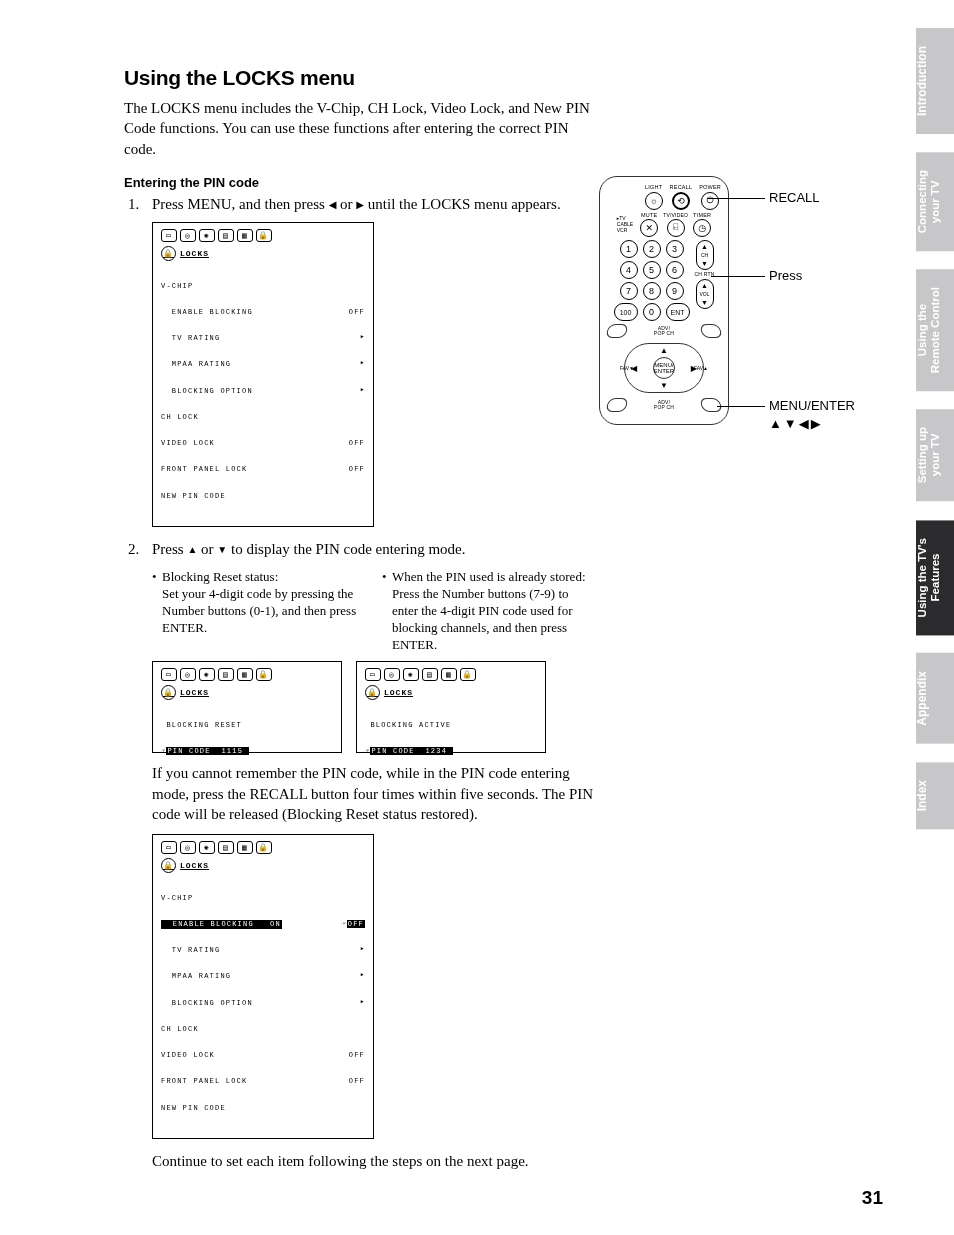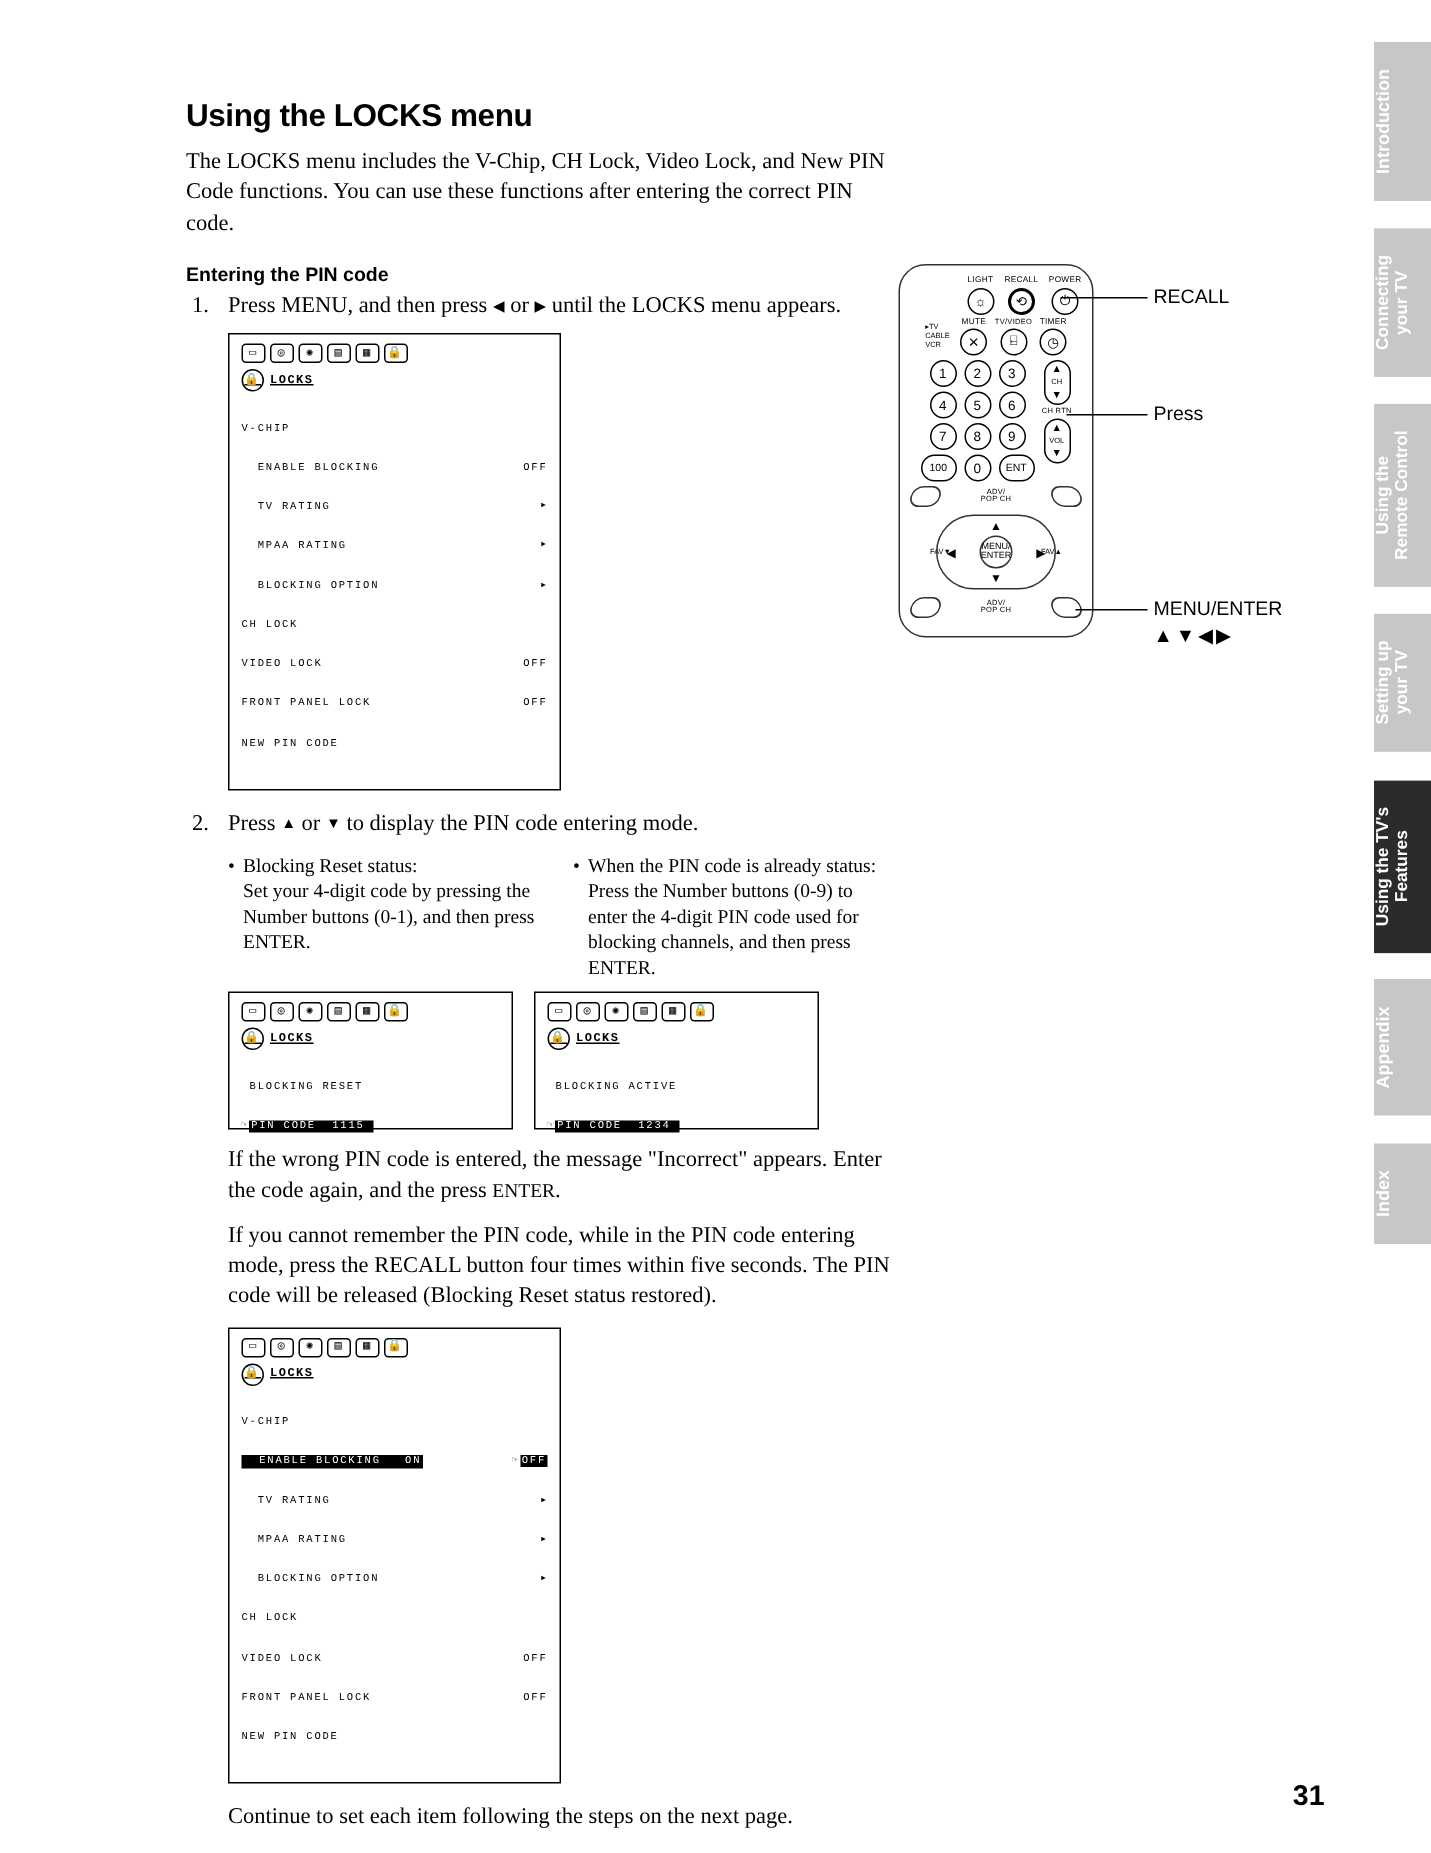--- a/index.html
+++ b/index.html
@@ -222,22 +222,22 @@
         <span>Press </span><span class="tri">▲</span><span> or </span><span class="tri">▼</span><span> to display the PIN code entering mode.</span>
       </li>
     </ol>
 
     <div class="bullets">
       <div>
         <span>Blocking Reset status:</span><br>
         <span>Set your 4-digit code by pressing the Number buttons (0-1), and then press ENTER.</span>
       </div>
       <div>
-        <span>When the PIN code is already status:</span><br>
-        <span>Press the Number buttons (0-9) to enter the 4-digit PIN code used for blocking channels, and then press ENTER.</span>
+        <span>When the PIN used is already stored:</span><br>
+        <span>Press the Number buttons (7-9) to enter the 4-digit PIN code used for blocking channels, and then press ENTER.</span>
       </div>
     </div>
 
     <div class="osd-row">
       <div class="osd osd-small" style="margin:0;">
         <div class="osd-icons">
           <span class="osd-icon">▭</span>
             <span class="osd-icon">◎</span>
             <span class="osd-icon">✺</span>
             <span class="osd-icon">▤</span>
@@ -267,23 +267,20 @@
             <span>LOCKS</span>
           </div>
         <div class="osd-menu">
           <div>&nbsp;<span>BLOCKING ACTIVE</span></div>
           <div>☞<span class="hl"><span>PIN CODE</span>&nbsp;&nbsp;<span>1234</span>&nbsp;</span></div>
         </div>
       </div>
     </div>
 
     <div class="paras">
-      <p>
-        <span>If the wrong PIN code is entered, the message "Incorrect" appears. Enter the code again, and the press </span><span class="smallcaps">ENTER</span><span>.</span>
-      </p>
       <p>If you cannot remember the PIN code, while in the PIN code entering mode, press the RECALL button four times within five seconds. The PIN code will be released (Blocking Reset status restored).</p>
     </div>
 
     <div class="osd osd-wide">
       <div class="osd-icons">
         <span class="osd-icon">▭</span>
           <span class="osd-icon">◎</span>
           <span class="osd-icon">✺</span>
           <span class="osd-icon">▤</span>
           <span class="osd-icon">▦</span>

